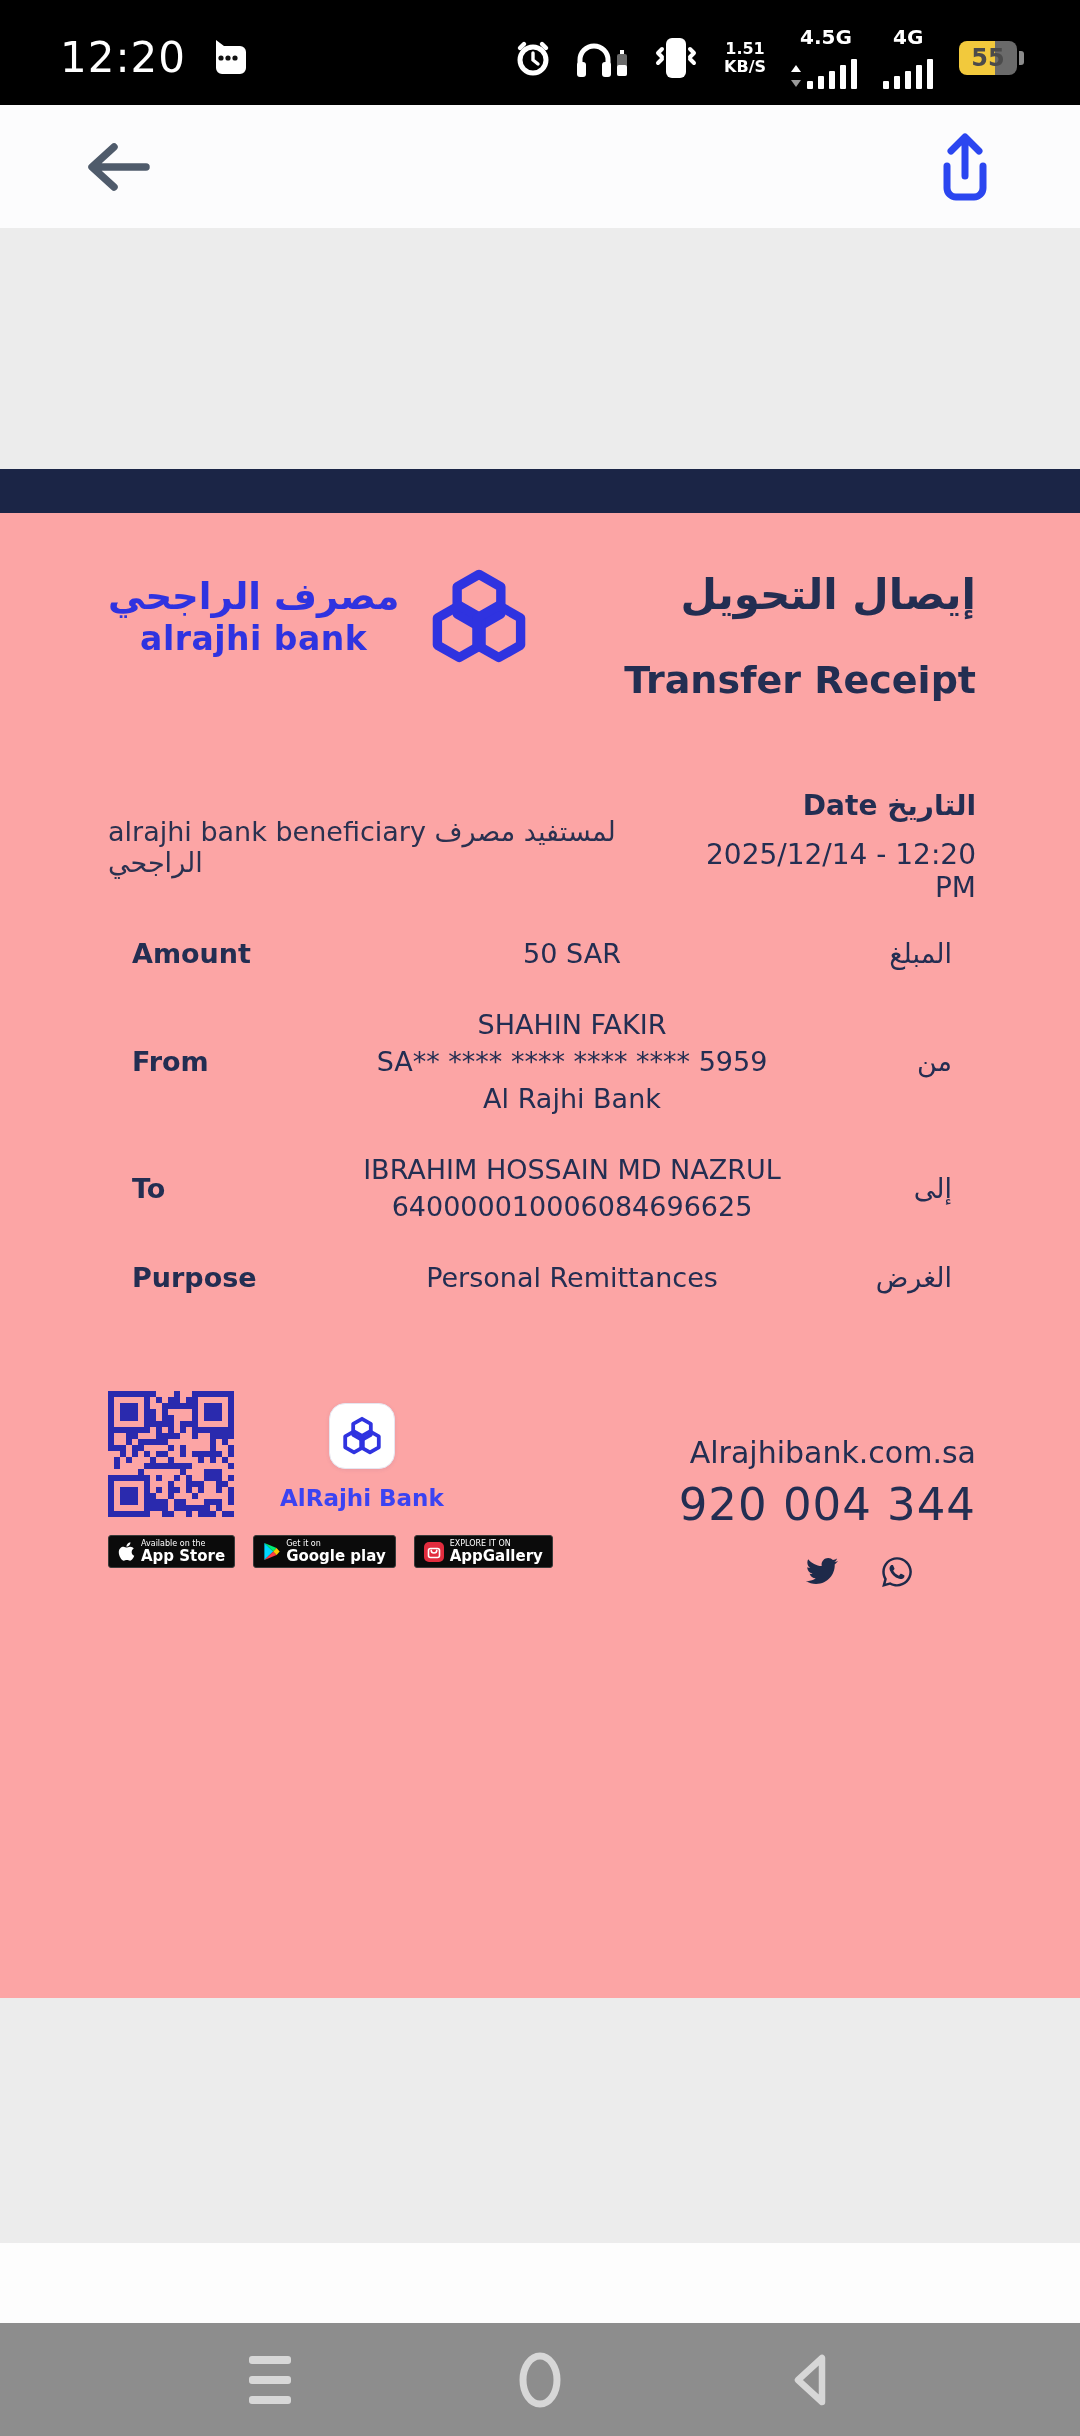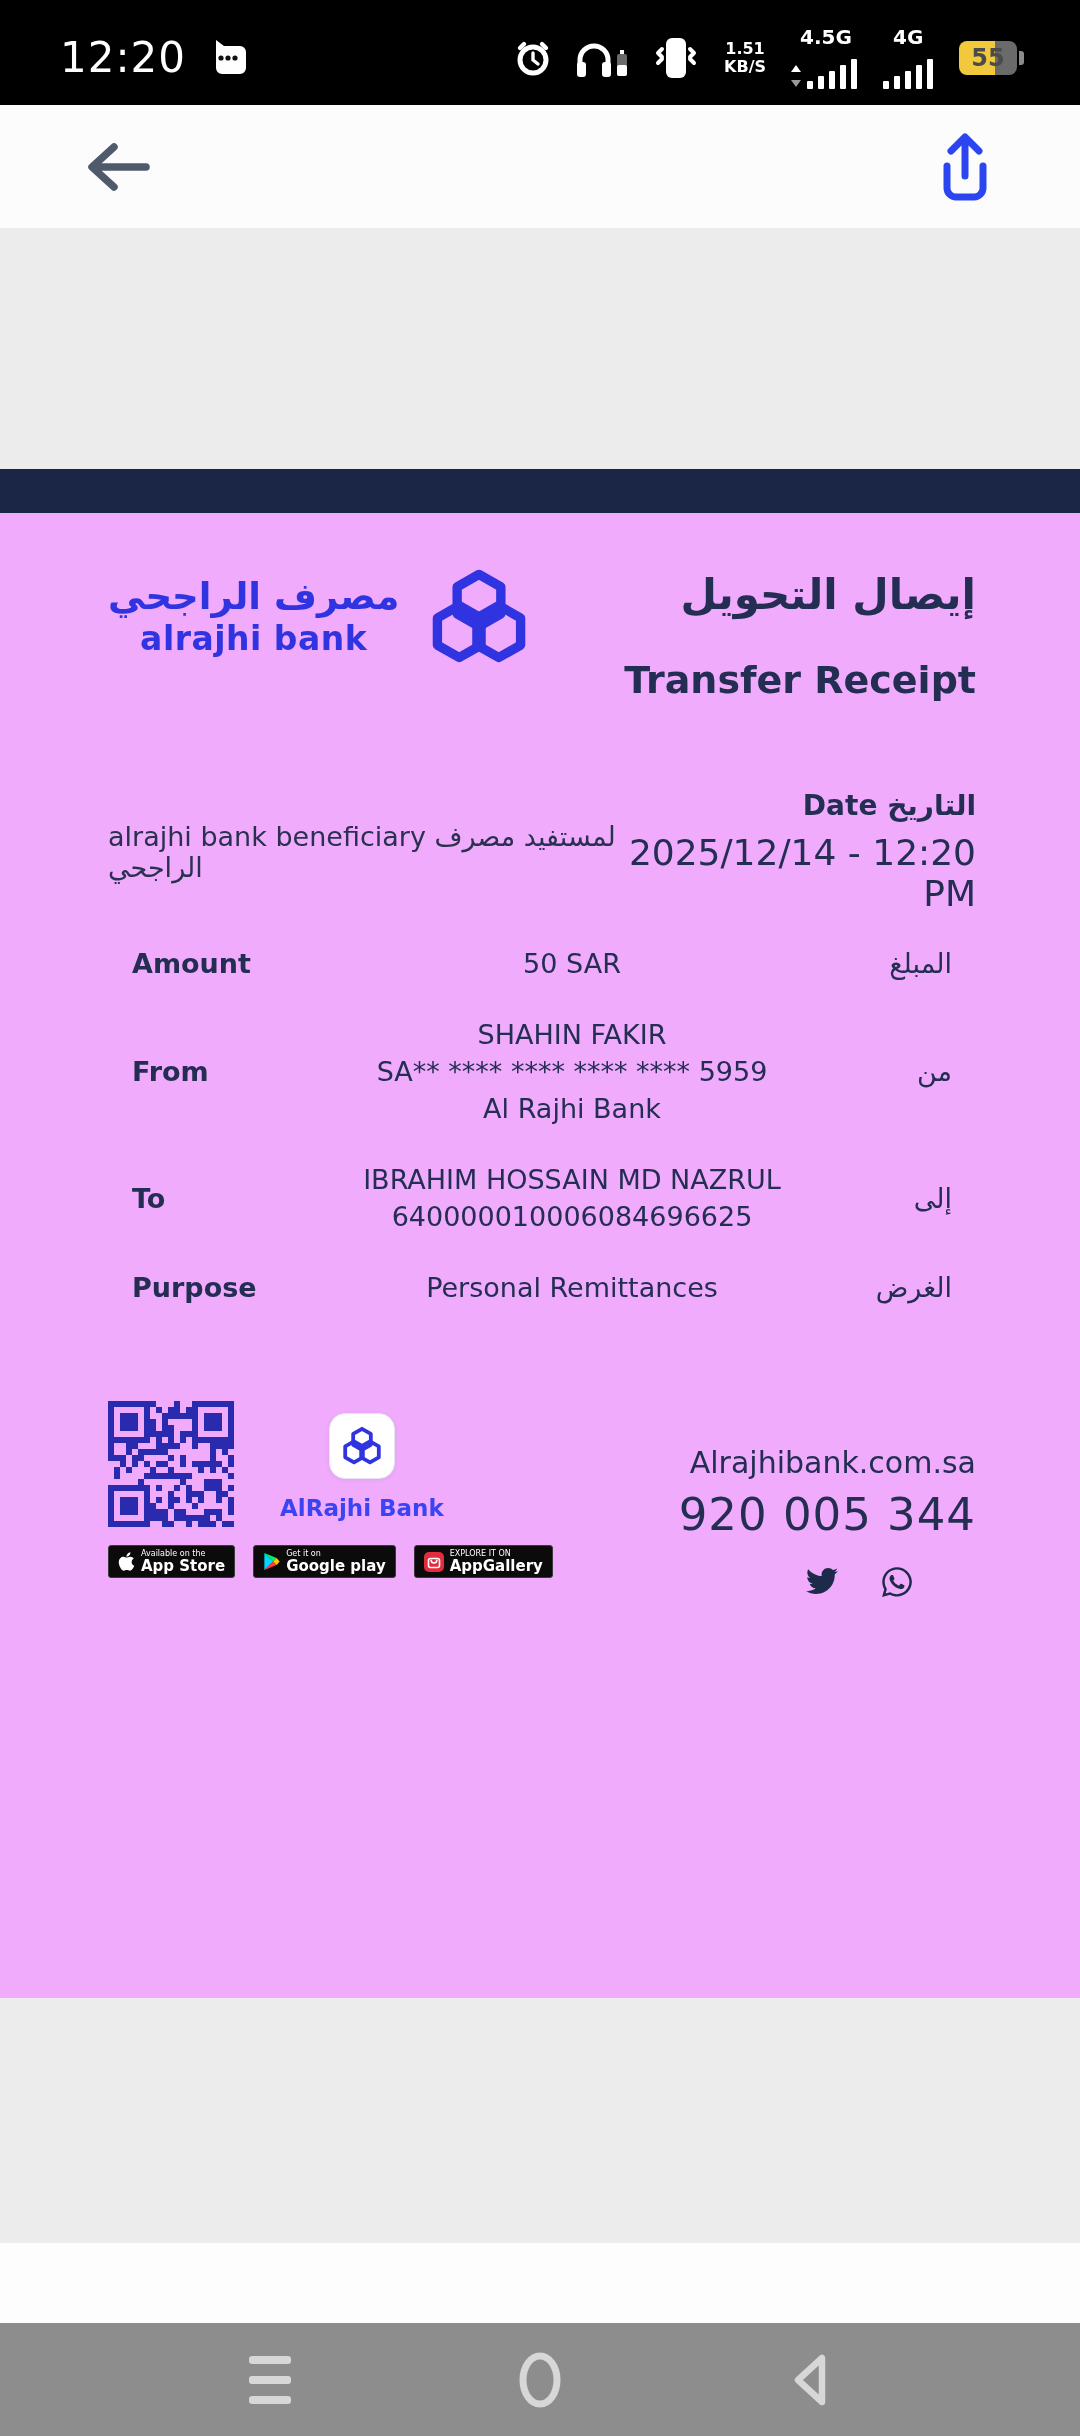--- a/index.html
+++ b/index.html
@@ -27,35 +27,35 @@
   .app-bar{height:125px;background:#fcfcfd;border-bottom:2px solid #ececec;display:flex;align-items:center;justify-content:space-between;padding:0 76px;flex:0 0 auto}
   .icon-btn{background:none;border:none;cursor:pointer;display:flex;align-items:center;justify-content:center;padding:8px}
 
   
   .gray-top{height:239px;background:#ececec;flex:0 0 auto}
   .navy-bar{height:44px;background:#1b2546;flex:0 0 auto}
   .gray-bottom{height:245px;background:#ececec;flex:0 0 auto}
   .white-strip{height:80px;background:#fdfdfd;flex:0 0 auto}
 
   
-  .receipt{height:1485px;background:#f0abfc;padding:0 104px 0 108px;flex:0 0 auto;overflow:hidden}
+  .receipt{height:1485px;background:#fca5a5;padding:0 104px 0 108px;flex:0 0 auto;overflow:hidden}
   .logo-row{margin-top:56px;display:flex;justify-content:space-between;align-items:flex-start}
   .brand{display:flex;align-items:center;gap:28px}
   .brand-text{text-align:center;color:#2f33e0}
   .brand-ar{font-size:37px;font-weight:bold;line-height:44px}
   .brand-en{font-size:33px;font-weight:600;line-height:40px;letter-spacing:.5px}
   .titles{text-align:right}
   .title-ar{font-size:42px;font-weight:bold;line-height:52px}
   .title-en{font-size:38px;font-weight:bold;line-height:46px;margin-top:36px}
 
   .date-row{margin-top:86px;display:flex;justify-content:space-between;align-items:center}
   .beneficiary{font-size:27px;color:#2a3150}
   .date-block{text-align:right}
   .date-labels{font-size:28px;font-weight:bold}
-  .date-value{font-size:36px;margin-top:10px}
+  .date-value{font-size:28px;margin-top:16px}
 
   .section-bar{margin-top:32px;height:54px;background:#ebe9f0;border-radius:2px;display:flex;align-items:center;justify-content:space-between;padding:0 24px}
   .section-en,.section-ar{font-size:28px;color:#232e52}
 
   .detail-row{display:flex;align-items:center;padding:17px 24px}
   .row-label{width:170px;font-size:27px;font-weight:bold;flex:0 0 auto}
   .row-value{flex:1;text-align:center;font-size:27px}
   .row-value .line{line-height:37px}
   .row-label-ar{width:110px;text-align:right;font-size:27px;flex:0 0 auto}
 
@@ -548,21 +548,21 @@
               </svg>
             <span class="badge-txt">
               <span class="badge-l1">EXPLORE IT ON</span>
               <span class="badge-l2">AppGallery</span>
             </span>
           </div>
         </div>
       </div>
       <div class="f-right">
         <div class="website">Alrajhibank.com.sa</div>
-        <div class="phone">920 005 344</div>
+        <div class="phone">920 004 344</div>
         <div class="social">
           <svg width="36" height="32" viewBox="0 0 512 512" fill="#1e2a4a">
               <path d="M459.37 151.716c.325 4.548.325 9.097.325 13.645 0 138.72-105.583 298.558-298.558 298.558-59.452 0-114.68-17.219-161.137-47.106 8.447.974 16.568 1.299 25.34 1.299 49.055 0 94.213-16.568 130.274-44.832-46.132-.975-84.792-31.188-98.112-72.772 6.498.974 12.995 1.624 19.818 1.624 9.421 0 18.843-1.3 27.614-3.573-48.081-9.747-84.143-51.98-84.143-102.985v-1.299c13.969 7.797 30.214 12.67 47.431 13.319-28.264-18.843-46.781-51.005-46.781-87.391 0-19.492 5.197-37.36 14.294-52.954 51.655 63.675 129.3 105.258 216.365 109.807-1.624-7.797-2.598-15.918-2.598-24.04 0-57.828 46.782-104.934 104.934-104.934 30.213 0 57.502 12.67 76.67 33.137 23.715-4.548 46.456-13.32 66.599-25.34-7.798 24.366-24.366 44.833-46.132 57.827 21.117-2.273 41.584-8.122 60.426-16.243-14.292 20.791-32.161 39.308-52.628 54.253z"></path>
             </svg>
           <svg width="34" height="34" viewBox="0 0 448 512" fill="#1e2a4a">
               <path d="M380.9 97.1C339 55.1 283.2 32 223.9 32c-122.4 0-222 99.6-222 222 0 39.1 10.2 77.3 29.6 111L0 480l117.7-30.9c32.4 17.7 68.9 27 106.1 27h.1c122.3 0 224.1-99.6 224.1-222 0-59.3-25.2-115-67.1-157zm-157 341.6c-33.2 0-65.7-8.9-94-25.7l-6.7-4-69.8 18.3L72 359.2l-4.4-7c-18.5-29.4-28.2-63.3-28.2-98.2 0-101.7 82.8-184.5 184.6-184.5 49.3 0 95.6 19.2 130.4 54.1 34.8 34.9 56.2 81.2 56.1 130.5 0 101.8-84.9 184.6-186.6 184.6zm101.2-138.2c-5.5-2.8-32.8-16.2-37.9-18-5.1-1.9-8.8-2.8-12.5 2.8-3.7 5.6-14.3 18-17.6 21.8-3.2 3.7-6.5 4.2-12 1.4-32.6-16.3-54-29.1-75.5-66-5.7-9.8 5.7-9.1 16.3-30.3 1.8-3.7.9-6.9-.5-9.7-1.4-2.8-12.5-30.1-17.1-41.2-4.5-10.8-9.1-9.3-12.5-9.5-3.2-.2-6.9-.2-10.6-.2-3.7 0-9.7 1.4-14.8 6.9-5.1 5.6-19.4 19-19.4 46.3 0 27.3 19.9 53.7 22.6 57.4 2.8 3.7 39.1 59.7 94.8 83.8 35.2 15.2 49 16.5 66.6 13.9 10.7-1.6 32.8-13.4 37.4-26.4 4.6-13 4.6-24.1 3.2-26.4-1.3-2.5-5-3.9-10.5-6.6z"></path>
             </svg>
         </div>
       </div>
     </div>

